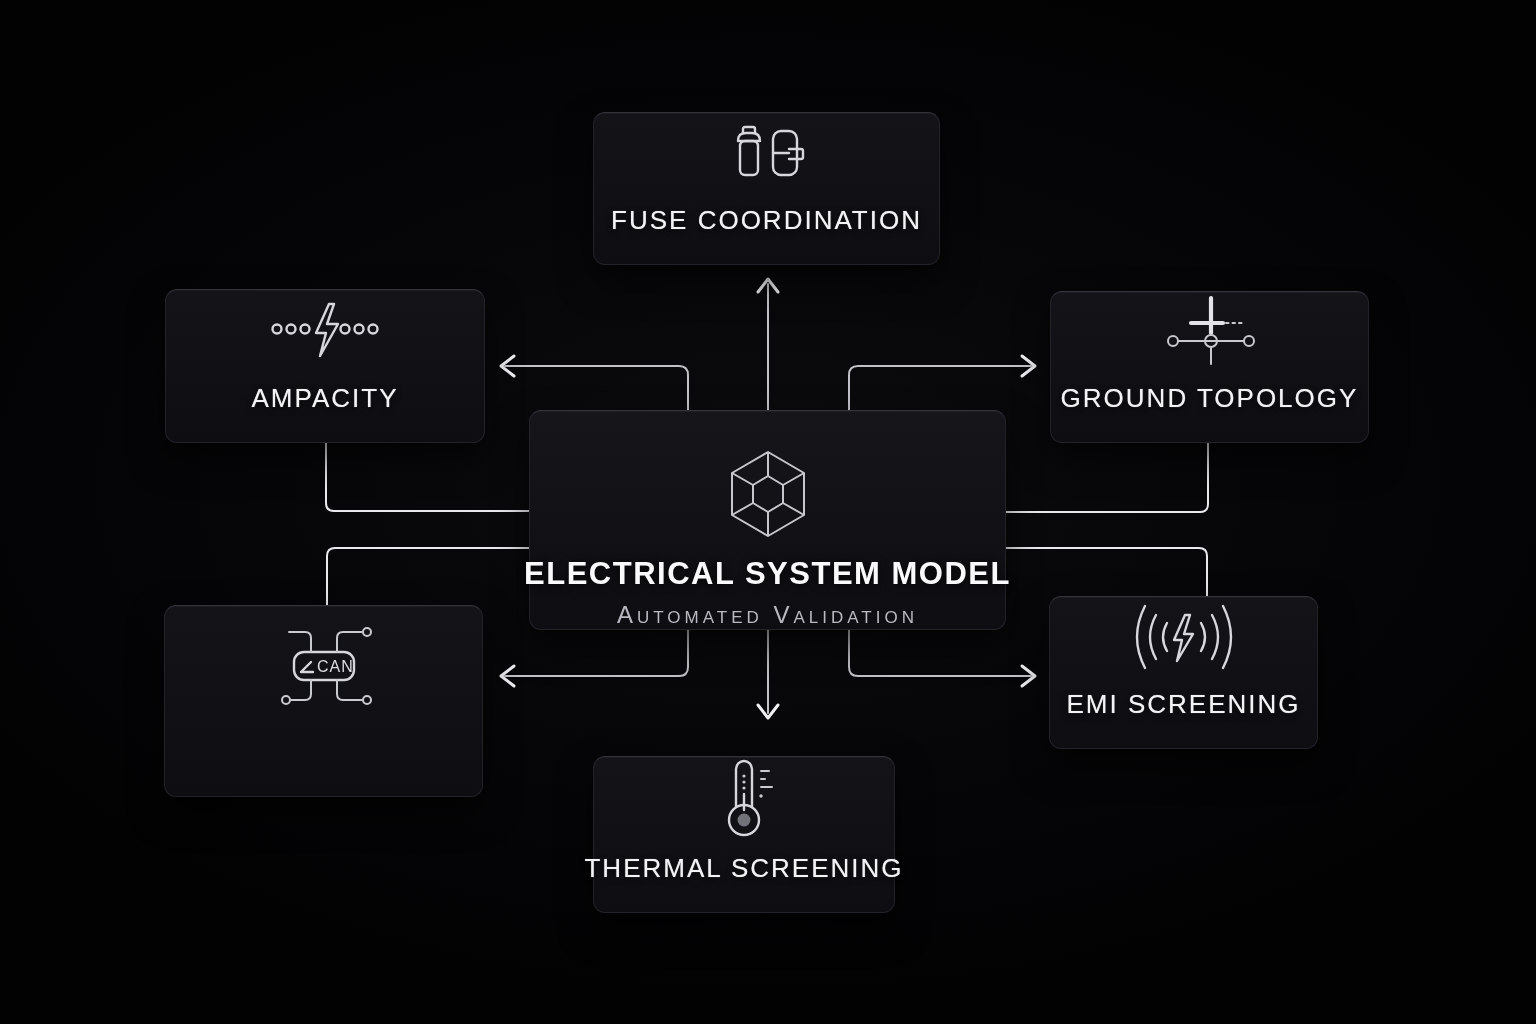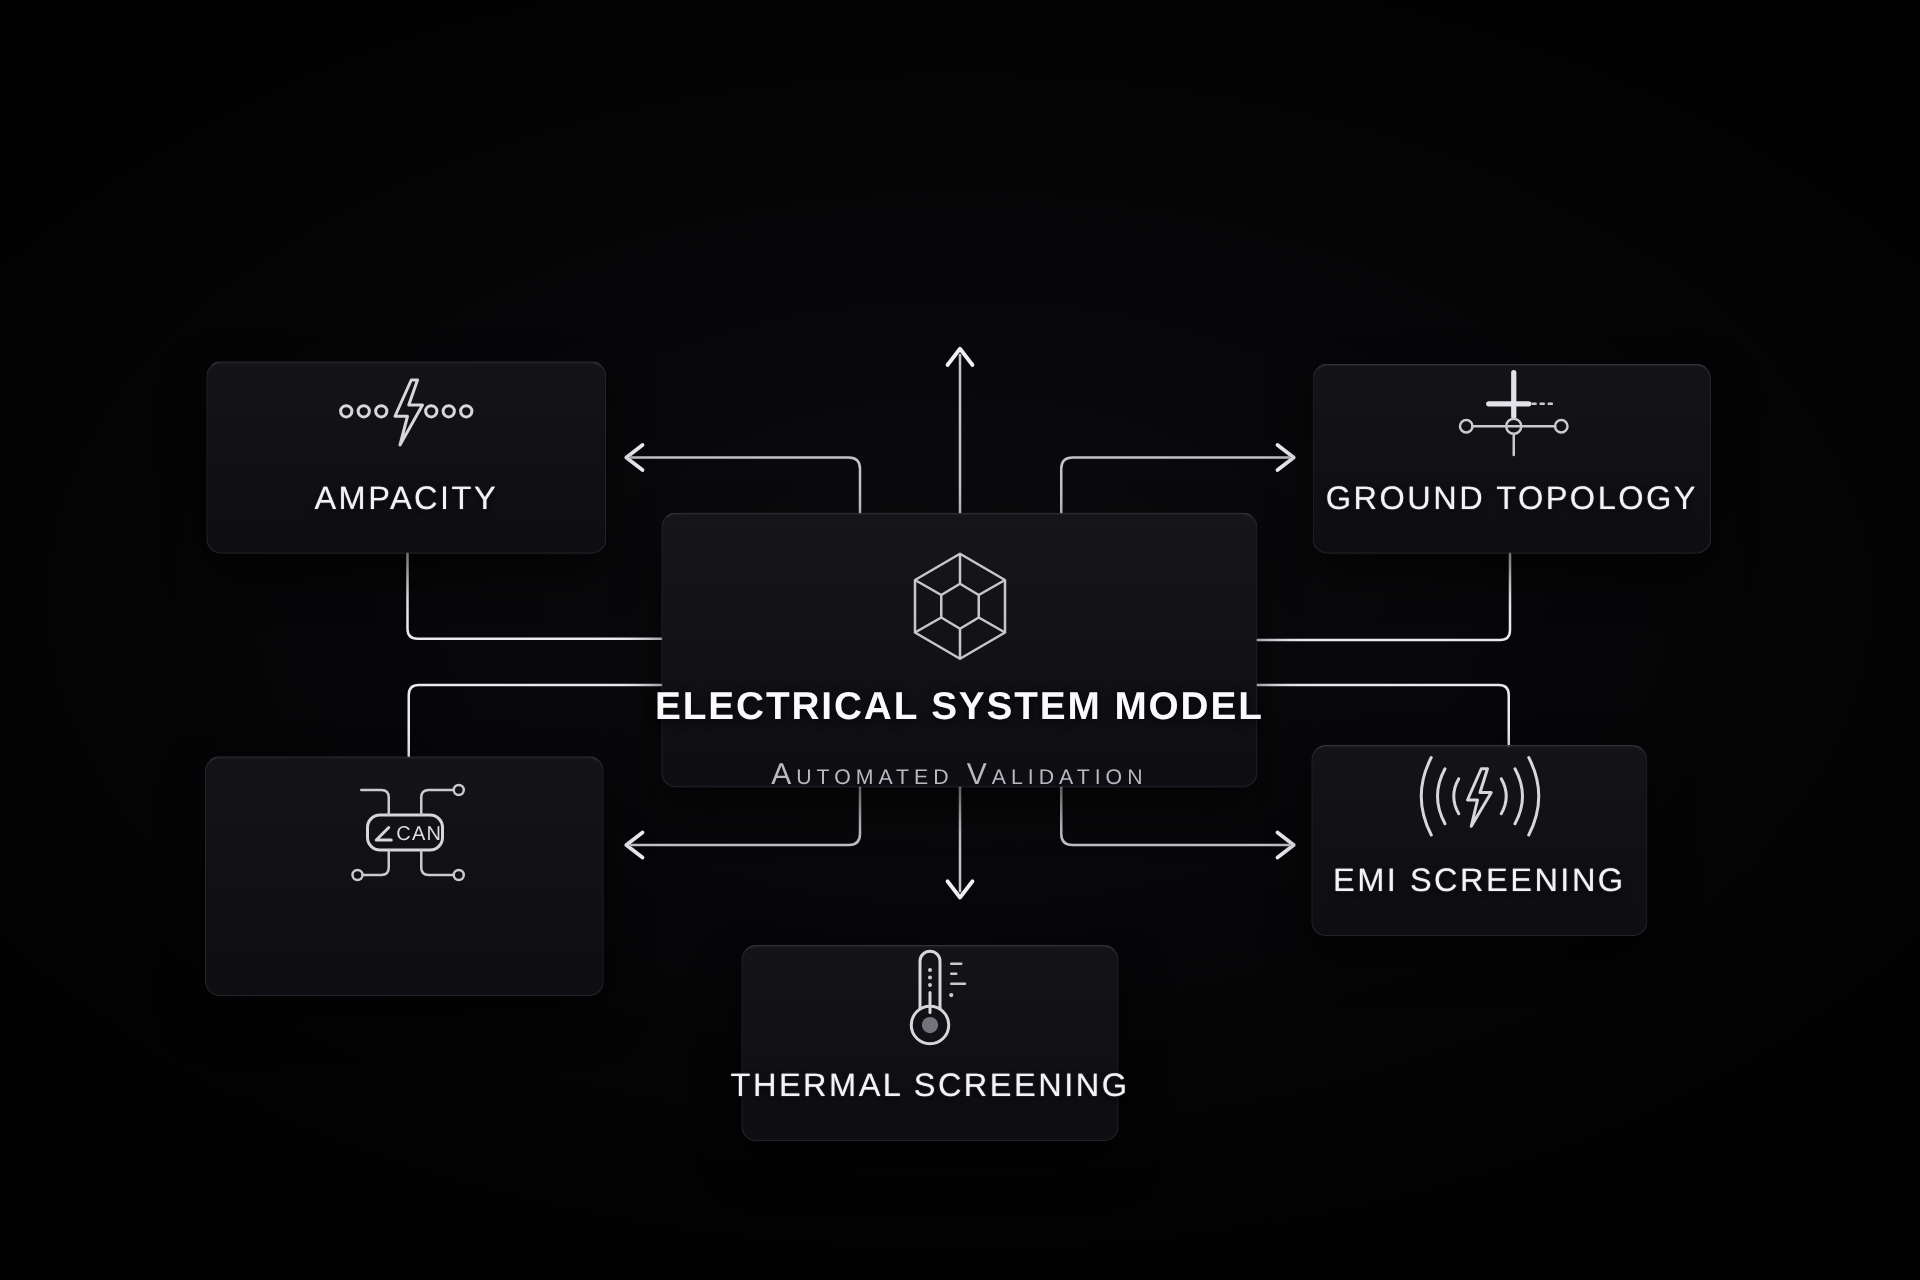--- a/index.html
+++ b/index.html
@@ -27,30 +27,30 @@
     position:absolute;left:0;right:0;top:0;bottom:72px;
     display:flex;align-items:center;justify-content:center;
   }
   .node-label{
     color:#f3f3f6;font-size:26px;letter-spacing:2px;
     margin-bottom:28px;white-space:nowrap;
     text-shadow:0 0 1px rgba(255,255,255,.55), 0 2px 6px rgba(0,0,0,.8);
   }
   .center-node{
     background:linear-gradient(180deg,#15151a 0%, #0e0e12 100%);
-    justify-content:flex-start;align-items:center;
+    justify-content:flex-end;align-items:center;
   }
   .center-node .icon-wrap{position:static;display:flex;margin-top:26px;bottom:auto;}
   .center-title{
     color:#fafafc;font-size:31px;font-weight:bold;letter-spacing:1.5px;
     margin-top:14px;white-space:nowrap;
     text-shadow:0 2px 8px rgba(0,0,0,.8);
   }
   .center-subtitle{
-    color:#b9b9c2;font-size:24px;letter-spacing:4px;margin-top:23px;
+    color:#b9b9c2;font-size:24px;letter-spacing:4px;margin-top:9px;
     font-variant:small-caps;white-space:nowrap;
   }
   .ic{stroke:#d6d6dc;fill:none;stroke-width:2.4;stroke-linecap:round;stroke-linejoin:round;}
   .ic-thick{stroke:#e2e2e8;fill:none;stroke-width:4.2;stroke-linecap:round;}
   .ic-thin{stroke:#c9c9d0;fill:none;stroke-width:2;stroke-linecap:round;}
   .ic-fill{fill:#c9c9d0;stroke:none;}
   .can-text{fill:#dcdce2;font-family:"Liberation Sans",sans-serif;font-size:16px;letter-spacing:1px;}
 </style>
 </head>
 <body>
@@ -91,20 +91,33 @@
 
     <path class="conn conn-bright" d="M326 443 V503 Q326 511 334 511 H529"></path>
 
     <path class="conn conn-bright" d="M1208 443 V504 Q1208 512 1200 512 H1006"></path>
 
     <path class="conn conn-bright" d="M529 548 H335 Q327 548 327 556 V605"></path>
 
     <path class="conn conn-bright" d="M1006 548 H1199 Q1207 548 1207 556 V606"></path>
   </svg>
 
+  <div class="node" style="left:593px;top:112px;width:347px;height:153px;">
+    <div class="icon-wrap">
+      <svg width="76" height="58" viewBox="0 0 76 58">
+        <path class="ic" d="M14 9 V5 Q14 3 16 3 H24 Q26 3 26 5 V9"></path>
+        <path class="ic" d="M9 17 Q9 9 17 9 H23 Q31 9 31 17 Z"></path>
+        <rect class="ic" x="11" y="17" width="18" height="34" rx="5"></rect>
+        <rect class="ic" x="44" y="7" width="24" height="44" rx="8"></rect>
+        <path class="ic" d="M44 29 H60"></path>
+        <path class="ic" d="M60 25 H72 Q74 25 74 27 V33 Q74 35 72 35 H60"></path>
+      </svg>
+    </div>
+    <div class="node-label">FUSE COORDINATION</div>
+  </div>
 
   <div class="node" style="left:1050px;top:291px;width:319px;height:152px;">
     <div class="icon-wrap">
       <svg width="98" height="76" viewBox="0 0 98 76">
         <path class="ic-thick" d="M50 5 V40"></path>
         <path class="ic-thick" d="M30 30 H62"></path>
         <path class="ic-thin" d="M65 30 H84" stroke-dasharray="2.5 4"></path>
         <path class="ic-thin" d="M17 48 H83"></path>
         <circle class="ic-thin" cx="12" cy="48" r="5"></circle>
         <circle class="ic-thin" cx="88" cy="48" r="5"></circle>

